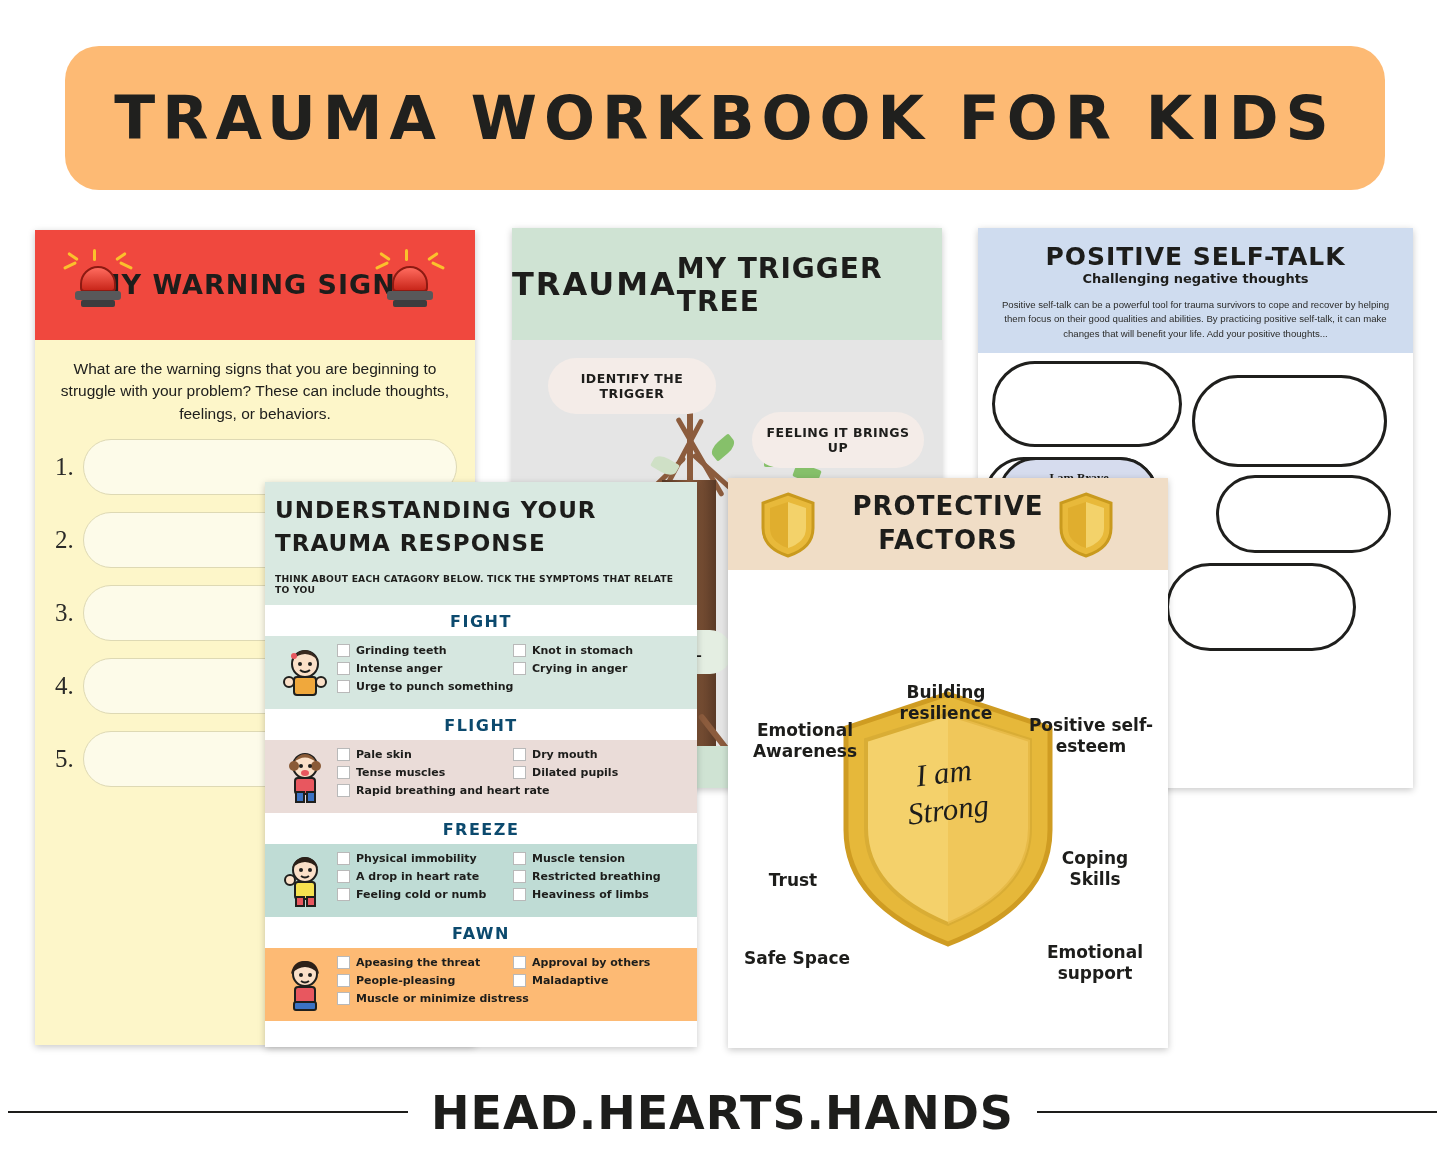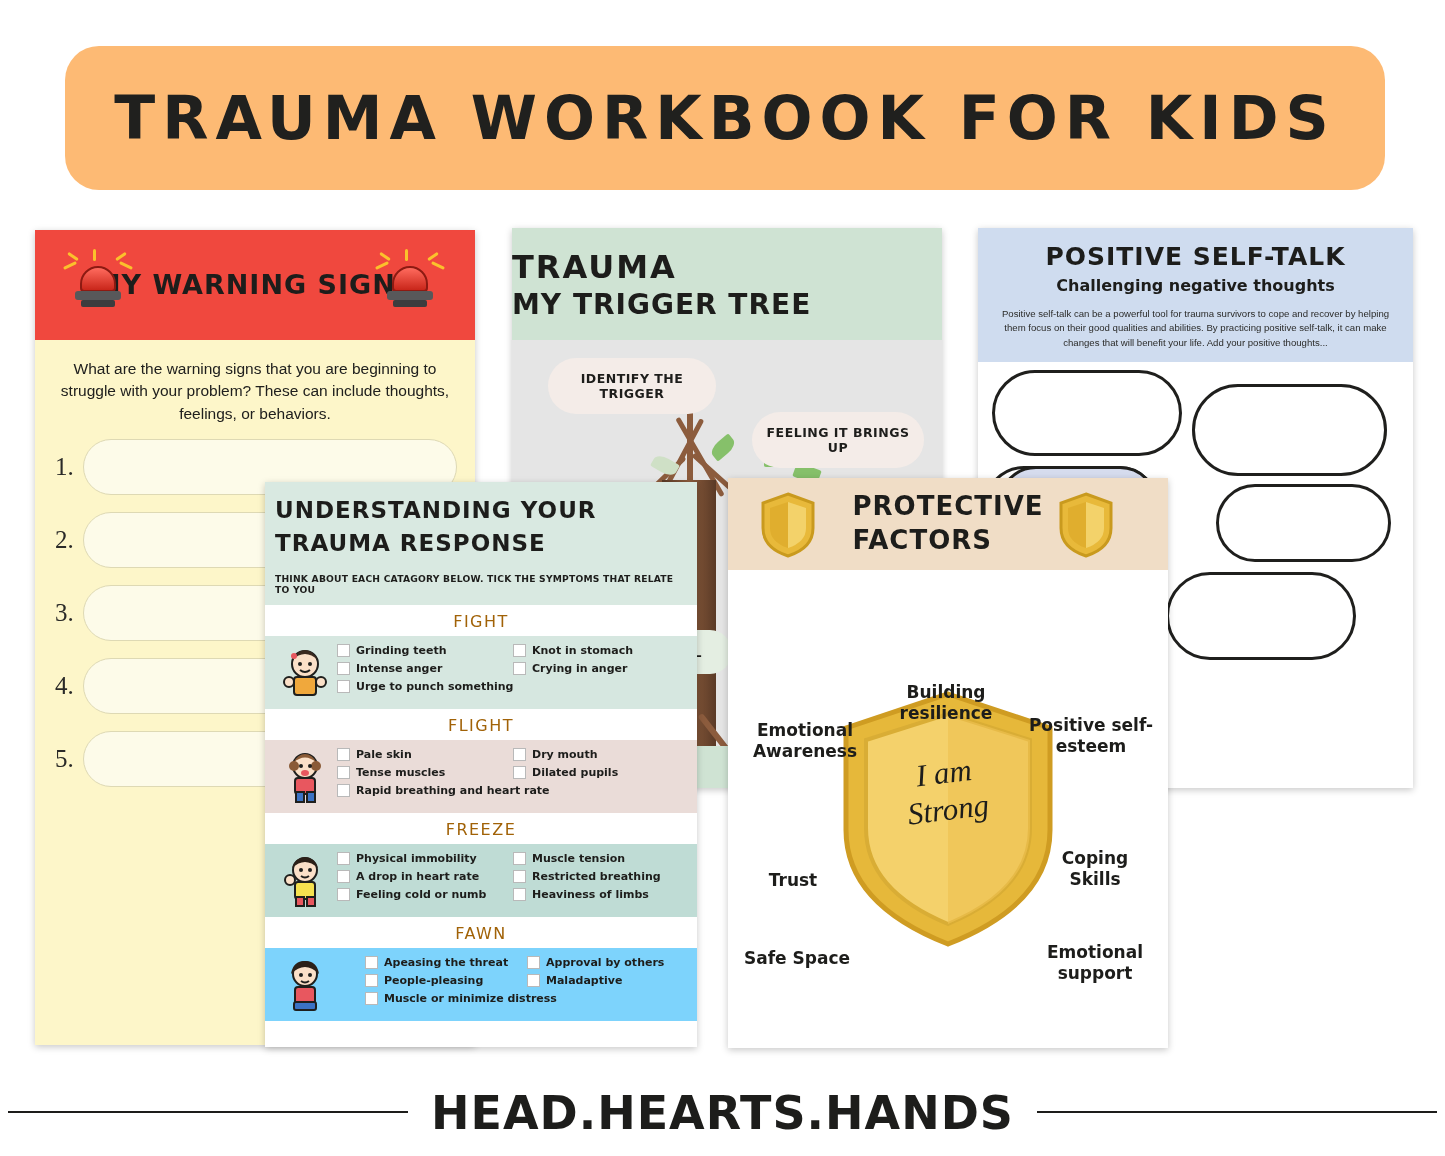--- a/index.html
+++ b/index.html
@@ -81,21 +81,21 @@
   }
   .warn-line {
     flex:1; height: 56px; background:#fdfbe9;
     border: 1.5px solid #ded9b4; border-radius: 28px;
   }
 
   
   #card-tree { left: 512px; top: 228px; width: 430px; height: 560px; }
   .tree-head {
     background:#cfe3d3; height:112px;
-    display:flex; flex-direction:column; align-items:flex-start; justify-content:center;
+    display:flex; flex-direction:row; align-items:center; justify-content:center;
   }
   .tree-head .t1 {
     font-family:"DejaVu Sans", sans-serif; font-weight:bold;
     font-size:32px; letter-spacing:2px; color:#1d1d1b;
   }
   .tree-head .t2 {
     font-family:"DejaVu Sans", sans-serif; font-weight:bold;
     font-size:28px; letter-spacing:1px; color:#1d1d1b; margin-top:2px;
   }
   .tree-body { position:relative; height:448px; background:#e5e5e5; }
@@ -126,22 +126,22 @@
   
   #card-selftalk { left: 978px; top: 228px; width: 435px; height: 560px; }
   .st-head {
     background:#cfdcef; padding:14px 18px 12px 18px; text-align:center;
   }
   .st-head .t1 {
     font-family:"DejaVu Sans", sans-serif; font-weight:bold; font-size:25px;
     letter-spacing:1px; color:#1d1d1b;
   }
   .st-head .t2 {
-    font-family:"DejaVu Sans", sans-serif; font-weight:bold; font-size:16px;
-    color:#1d1d1b; margin-top:5px;
+    font-family:"DejaVu Sans", sans-serif; font-weight:bold; font-size:13px;
+    color:#1d1d1b; 
   }
   .st-head .t3 {
     font-size: 9.6px; color:#2b2b29; line-height:1.5; margin-top:12px;
     font-family:"Liberation Sans", sans-serif;
   }
   .st-body { position:relative; height:380px; background:#fff; }
   .cloud {
     position:absolute; background:#fff; border:3px solid #1f1f1d; border-radius:50%;
   }
   .cloud.filled { background:#d6dcee; }
@@ -159,29 +159,29 @@
   .resp-head { background:#d9e9e1; padding:12px 10px 10px 10px; text-align:left; }
   .resp-head .t1 {
     font-family:"DejaVu Sans", sans-serif; font-weight:bold; font-size:23px;
     letter-spacing:1px; color:#1d1d1b; line-height:1.45;
   }
   .resp-head .t2 {
     font-family:"DejaVu Sans", sans-serif; font-weight:bold; font-size:9.2px;
     color:#1d1d1b; margin-top:12px; letter-spacing:.2px;
   }
   .sec-title {
-    text-align:center; font-family:"DejaVu Sans", sans-serif; font-weight:normal;
-    font-size:16px; letter-spacing:1.5px; color:#a16207; padding:7px 0 5px 0;
+    text-align:center; font-family:"DejaVu Sans", sans-serif; font-weight:bold;
+    font-size:16px; letter-spacing:1.5px; color:#0c4a6e; padding:7px 0 5px 0;
     background:#fff;
   }
   .sec-body { display:flex; padding:6px 8px 9px 8px; }
   .sec-body.fight { background:#d6e7e0; }
   .sec-body.flight { background:#eadcd8; }
   .sec-body.freeze { background:#bfdcd5; }
-  .sec-body.fawn { background:#7dd3fc;gap:28px; }
+  .sec-body.fawn { background:#fdba74; }
   .avatar { width:64px; flex:0 0 64px; display:flex; align-items:center; justify-content:center; }
   .checks { flex:1; display:flex; flex-wrap:wrap; align-content:center; }
   .chk {
     display:flex; align-items:center; width:50%; margin-bottom:5px;
   }
   .chk.full { width:100%; }
   .chk .box {
     width:13px; height:13px; background:#fff; border:1px solid #b9b9b9;
     margin-right:6px; flex:0 0 13px;
   }
@@ -191,21 +191,21 @@
   }
 
   
   #card-protective { left: 728px; top: 478px; width: 440px; height: 570px; }
   .pf-head {
     position:relative; background:#f0ddc6; height:92px;
     display:flex; align-items:center; justify-content:center;
   }
   .pf-head h2 {
     font-family:"DejaVu Sans", sans-serif; font-weight:bold; font-size:26px;
-    letter-spacing:1px; color:#1d1d1b; line-height:1.3;
+    letter-spacing:1px; color:#1d1d1b; text-align:center; line-height:1.3;
   }
   .mini-shield {
     position:absolute; top:14px; width:56px; height:66px;
   }
   .mini-shield.l { left: 32px; }
   .mini-shield.r { left: 330px; }
   .pf-body { position:relative; height:478px; background:#fff; }
   .pf-word {
     position:absolute; text-align:center;
     font-family:"DejaVu Sans", sans-serif; font-weight:bold;

